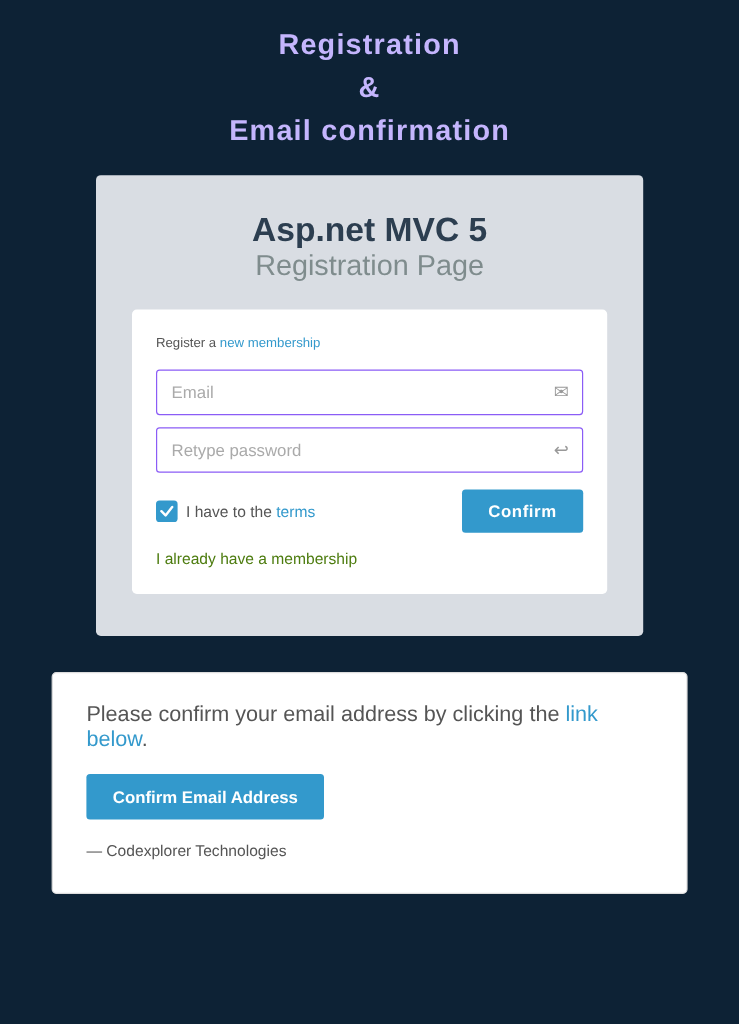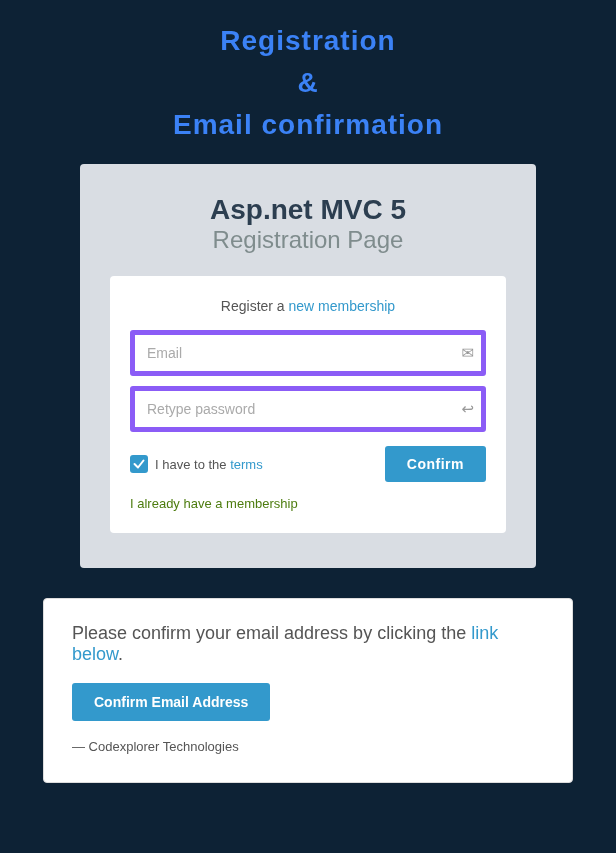--- a/index.html
+++ b/index.html
@@ -9,24 +9,24 @@
       min-height: 853px;
       background-color: #0d2235;
       font-family: Arial, sans-serif;
       display: flex;
       flex-direction: column;
       align-items: center;
       padding: 20px 0 30px;
     }
 
     .page-header {
-      color: #3b82f6;
+      color: #c4b5fd;
       text-align: center;
       margin-bottom: 18px;
-      font-size: 28px;
+      font-size: 24px;
       font-weight: bold;
       letter-spacing: 1px;
       line-height: 1.5;
     }
 
     .card-outer {
       background-color: #d9dde3;
       border-radius: 4px;
       width: 456px;
       padding: 30px 30px 35px;
@@ -51,40 +51,39 @@
     }
 
     .form-box {
       background: #fff;
       border-radius: 4px;
       padding: 22px 20px 22px;
       margin-top: 22px;
     }
 
     .form-subtitle {
-      text-align: center;
-      font-size: 14px;
+      font-size: 11px;
       color: #555;
       margin-bottom: 16px;
     }
 
     .form-subtitle a,
     .form-subtitle .link-text {
       color: #3399cc;
       text-decoration: none;
     }
 
     .input-group {
       position: relative;
       margin-bottom: 10px;
     }
 
     .input-group input {
       width: 100%;
-      border: 5px solid #8b5cf6;
+      border: 1px solid #8b5cf6;
       border-radius: 3px;
       padding: 10px 40px 10px 12px;
       font-size: 14px;
       color: #555;
       outline: none;
     }
 
     .input-group input::placeholder {
       color: #aaa;
     }

